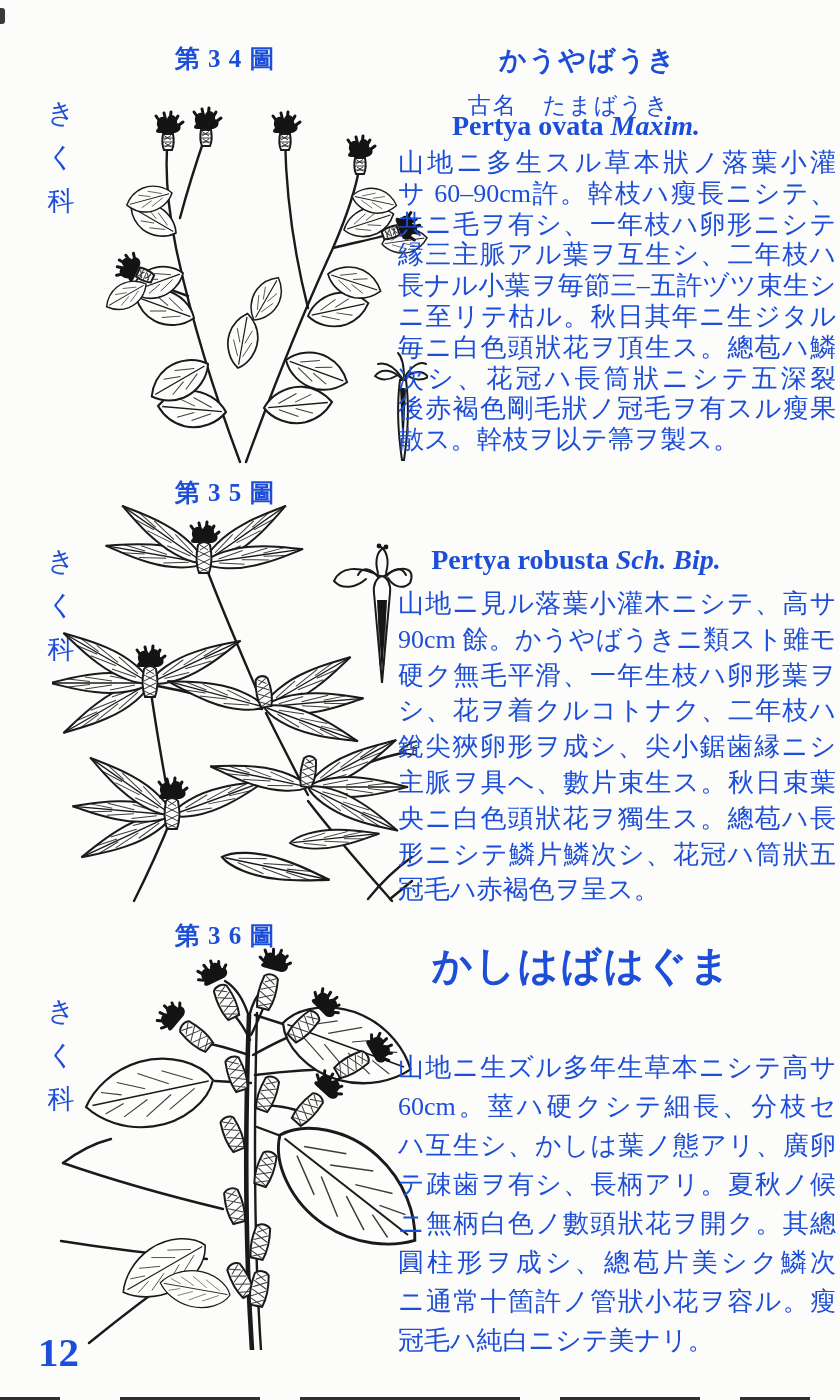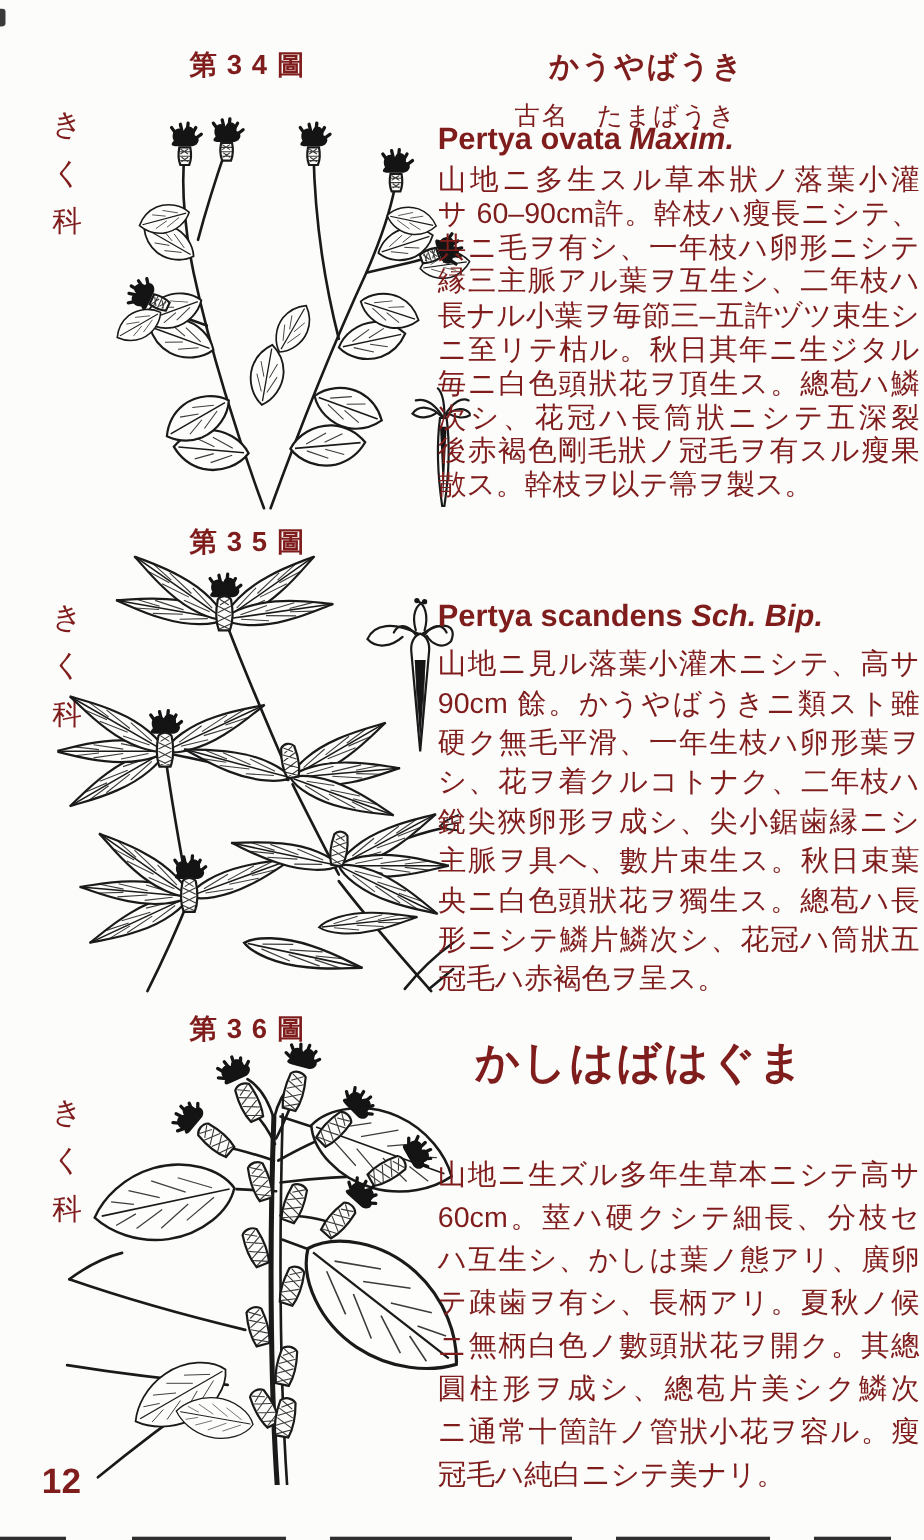--- a/index.html
+++ b/index.html
@@ -1,37 +1,37 @@
 <!DOCTYPE html>
 <html><head>
 <meta charset="utf-8">
 <style>
   html,body{margin:0;padding:0;background:#e8e8e8;}
   .page{
     position:relative;width:840px;height:1400px;margin:0 auto;
     background:#fcfcfa;overflow:hidden;
-    font-family:Liberation Sans, sans-serif;color:#7f1d1d;
+    font-family:Liberation Serif, serif;color:#1d4ed8;
   }
   .abs{position:absolute;}
   .caption{font-weight:700;font-size:25px;letter-spacing:1px;text-align:center;width:130px;}
   .family{display:flex;flex-direction:column;gap:17px;font-size:27px;width:34px;text-align:center;line-height:1;}
   .sp-title{font-weight:700;text-align:center;letter-spacing:2px;}
   .oldname{font-size:23px;text-align:center;letter-spacing:2px;}
-  .latin{font-size:28px;text-align:left;font-weight:700;}
+  .latin{font-size:28px;text-align:center;font-weight:700;}
   .latin .author{font-style:italic;}
   .body-block{left:398px;width:438px;}
   .bline{
     font-size:26px;
     text-align:justify;text-align-last:justify;text-justify:inter-character;
     overflow:hidden;
   }
   .s1 .bline{line-height:30.8px;height:30.8px;}
   .s2 .bline{line-height:35.8px;height:35.8px;}
   .s3 .bline{line-height:39px;height:39px;}
-  .pagenum{font-weight:700;font-size:32px;}
+  .pagenum{font-weight:700;font-size:41px;}
   
   .st{fill:none;stroke:#1a1a1a;stroke-width:2.4;stroke-linecap:round;}
   .stw{fill:none;stroke:#1a1a1a;stroke-width:4.6;stroke-linecap:round;}
   .lf{fill:#fdfdfb;stroke:#1a1a1a;stroke-width:2;}
   .vn{fill:none;stroke:#1a1a1a;stroke-width:1.4;}
   .vn2{fill:none;stroke:#1a1a1a;stroke-width:1;opacity:.85;}
   .hd{fill:none;stroke:#141414;stroke-width:3;stroke-linecap:round;}
   .hdf{fill:#141414;stroke:none;}
   .pt{fill:none;stroke:#1a1a1a;stroke-width:2;stroke-linecap:round;}
   .dk{fill:#151515;stroke:none;}
@@ -209,21 +209,21 @@
       <path class="pt" d="M326,72 C318,62 310,62 306,70"></path>
       <path class="pt" d="M334,72 C342,62 350,62 354,70"></path>
       <path class="pt" d="M326,68 C322,54 326,44 334,42"></path>
       <path class="pt" d="M334,68 C338,54 334,44 327,41"></path>
       <circle class="dk" cx="334" cy="42" r="2.4"></circle>
       <circle class="dk" cx="327" cy="41" r="2.4"></circle>
     </g>
   </svg>
 
   <div class="abs latin" style="left:398px;top:544px;width:356px;">
-    <span>Pertya scandens</span>
+    <span>Pertya robusta</span>
     <span> </span>
     <span class="author">Sch. Bip.</span>
   </div>
   <div class="abs body-block s2" style="top:586px;">
     <div class="bline">山地ニ見ル落葉小灌木ニシテ、高サ 60–</div>
     <div class="bline">90cm 餘。かうやばうきニ類スト雖モ質</div>
     <div class="bline">硬ク無毛平滑、一年生枝ハ卵形葉ヲ互生</div>
     <div class="bline">シ、花ヲ着クルコトナク、二年枝ハ其葉</div>
     <div class="bline">銳尖狹卵形ヲ成シ、尖小鋸歯縁ニシテ三</div>
     <div class="bline">主脈ヲ具ヘ、數片束生ス。秋日束葉ノ中</div>

